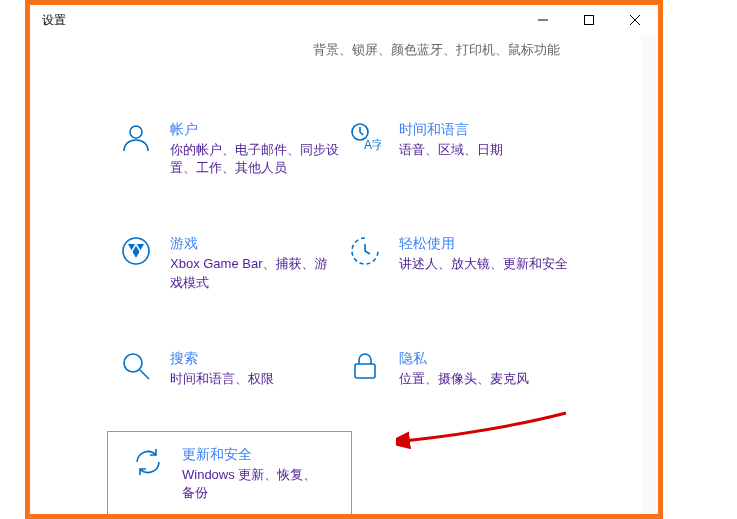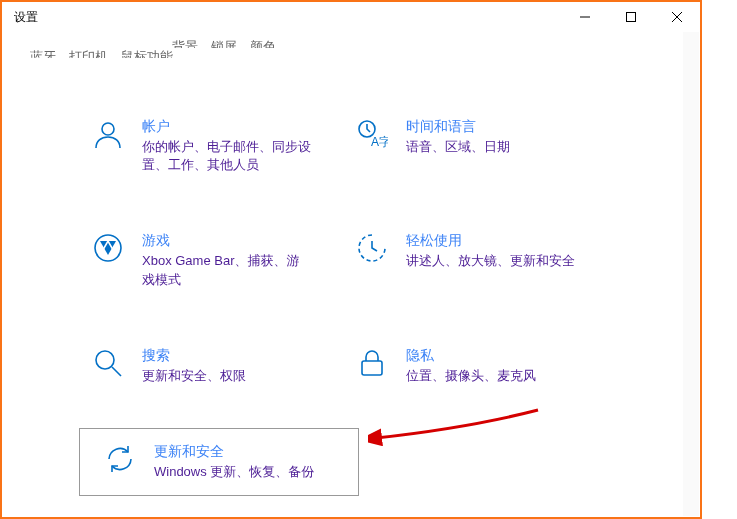--- a/index.html
+++ b/index.html
@@ -1,23 +1,23 @@
 <!DOCTYPE html>
 <html><head>
 <meta charset="utf-8">
 <style>
   html,body{margin:0;padding:0;font-family:"Microsoft YaHei","Segoe UI",sans-serif;background:#fff;color:#000;}
-  .window{width:702px;height:519px;position:relative;border:2px solid #f97316;box-sizing:border-box;overflow:hidden;background:#fff;}
+  .window{width:638px;height:519px;position:relative;border:5px solid #f97316;box-sizing:border-box;overflow:hidden;background:#fff;margin-left:25px;}
   .titlebar{height:30px;display:flex;align-items:center;justify-content:space-between;padding-left:12px;}
   .titlebar .title{font-size:12px;color:#000;}
   .titlebar .controls{display:flex;height:100%;}
   .titlebar .ctrl{width:46px;height:30px;display:flex;align-items:center;justify-content:center;cursor:default;}
   .titlebar .ctrl svg{stroke:#000;stroke-width:1;fill:none;}
   .body{position:absolute;top:30px;left:0;right:0;bottom:0;overflow:hidden;}
-  .row-top{height:20px;display:flex;justify-content:flex-end;padding:0 28px;margin-top:6px;flex-direction:column;}
+  .row-top{height:20px;display:flex;justify-content:flex-end;padding:0 28px;margin-top:6px;}
   .trunc{font-size:13px;color:#666;overflow:hidden;white-space:nowrap;}
   .grid{position:relative;padding:60px 90px 0 90px;display:grid;grid-template-columns:1fr 1fr;column-gap:10px;row-gap:58px;}
   .tile{display:flex;align-items:flex-start;gap:18px;cursor:default;}
   .tile.selected{border:1px solid #999;padding:14px 24px;margin:-15px -13px;}
   .ticon{width:32px;height:32px;flex:0 0 32px;display:flex;align-items:center;justify-content:flex-end;}
   .ticon svg{stroke:#0370c6;fill:none;stroke-width:1.6;}
   .ttext{display:flex;flex-direction:column;gap:2px;}
   .ttitle{font-size:14px;color:#3b82f6;}
   .tdesc{font-size:13px;color:#4c1d95;max-width:170px;line-height:1.4;}
   .scrollbar{position:absolute;top:30px;right:1px;bottom:1px;width:16px;background:rgba(0,0,0,0.02);}
@@ -115,21 +115,21 @@
 
       <div class="tile">
         <div class="ticon">
           <svg viewBox="0 0 32 32">
               <circle cx="13" cy="13" r="9"></circle>
               <line x1="20" y1="20" x2="29" y2="29"></line>
             </svg>
         </div>
         <div class="ttext">
           <span class="ttitle">搜索</span>
-          <span class="tdesc">更新和安全、权限</span>
+          <span class="tdesc">时间和语言、权限</span>
         </div>
       </div>
 
       <div class="tile">
         <div class="ticon">
           <svg viewBox="0 0 32 32">
               <rect x="6" y="14" width="20" height="14" rx="2"></rect>
               <path d="M10 14v-4a6 6 0 0 1 12 0v4"></path>
             </svg>
         </div>

